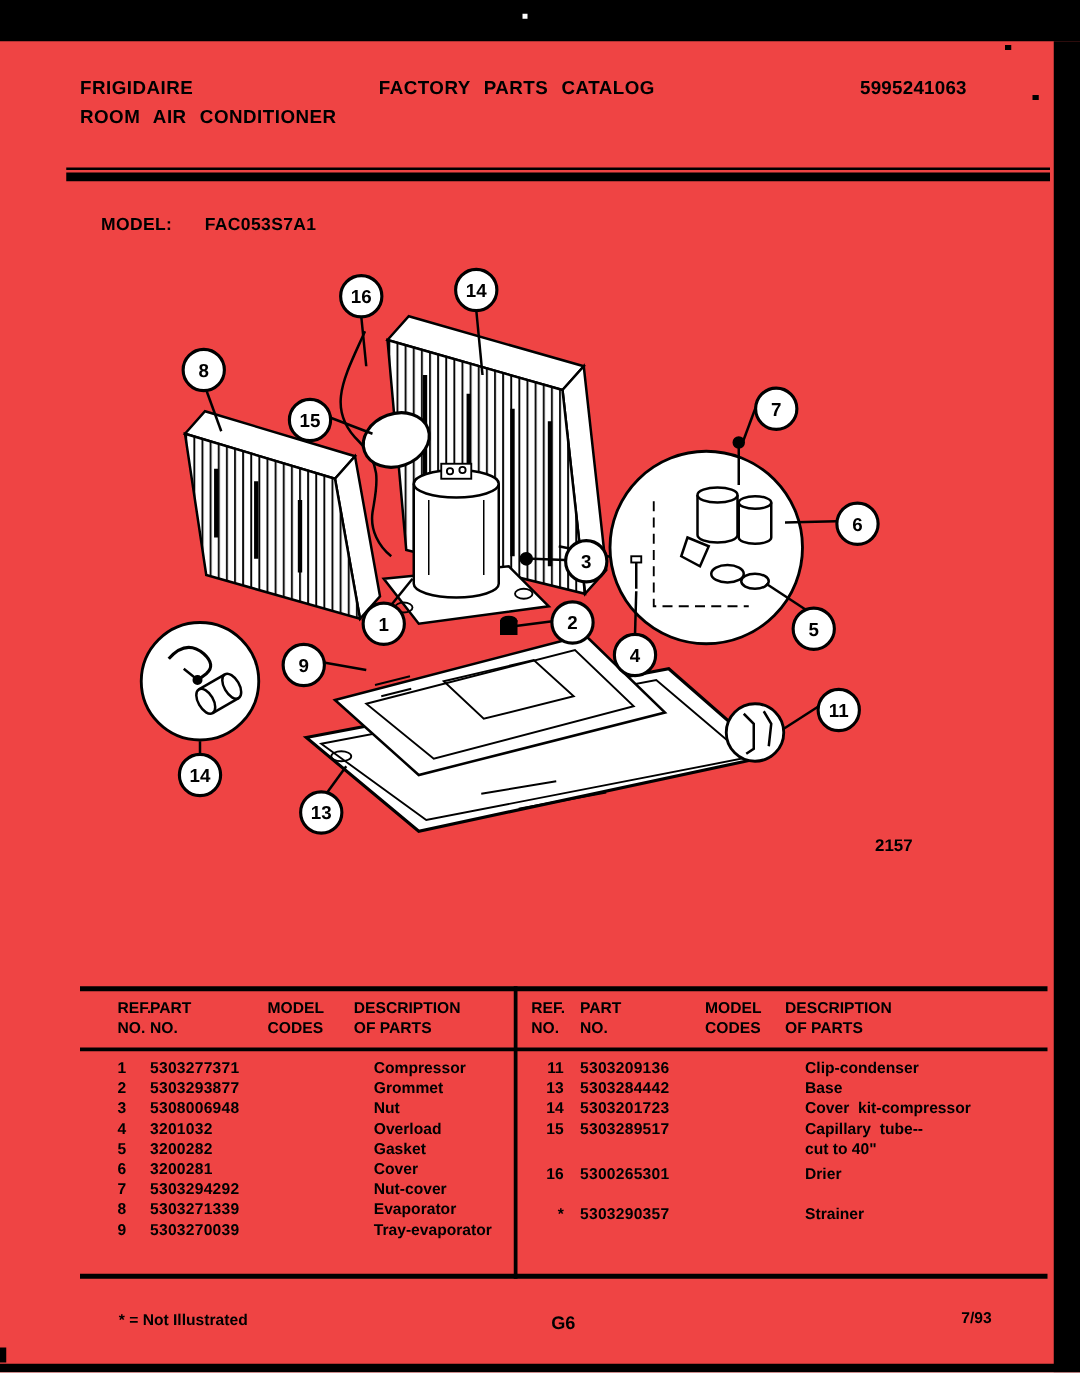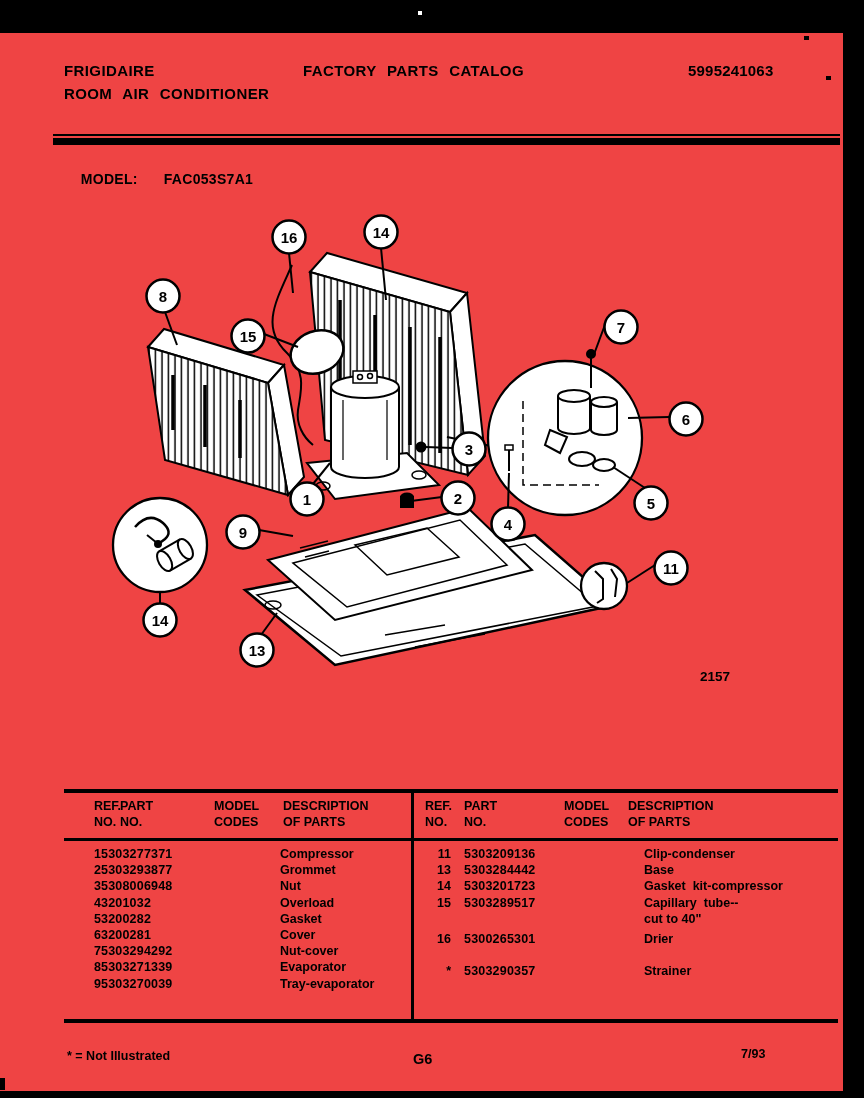--- a/index.html
+++ b/index.html
@@ -18,25 +18,25 @@
   .ptable .rule-mid{position:absolute;left:0;top:49px;width:100%;height:3px;background:#000;}
   .ptable .rule-bot{position:absolute;left:0;top:230px;width:100%;height:4px;background:#000;}
   .ptable .divider{position:absolute;left:347px;top:0;width:3px;height:234px;background:#000;}
   .hcell{position:absolute;top:9px;line-height:16px;font-weight:bold;white-space:pre;}
   .rows{position:absolute;top:57px;}
   .rows-left{left:0;width:345px;}
   .rows-right{left:361px;width:410px;}
   .prow{display:flex;height:16.2px;line-height:16.2px;}
   .c-ref{width:37px;text-align:right;}
   .rows-right .c-ref{width:26px;}
-  .c-part{width:99px;letter-spacing:.2px;}
+  .c-part{margin-left:19px;width:99px;letter-spacing:.2px;}
   .rows-right .c-part{margin-left:13px;width:100px;}
   .c-codes{width:64px;}
   .c-desc{flex:1;white-space:pre;margin-left:16px;}
-  .footer{font-size:12.5px;}
+  .footer{font-size:12.5px;margin-left:28px;}
   svg text{font-family:"Liberation Sans",sans-serif;font-weight:bold;}
 </style>
 </head>
 <body>
 
 <div class="page">
 
   <div class="blk" style="left:0;top:0;width:864px;height:33px;"></div>
   <div style="position:absolute;left:418px;top:11px;width:4px;height:4px;background:#fff;"></div>
   <div class="blk" style="left:843px;top:33px;width:21px;height:1065px;"></div>
@@ -334,21 +334,21 @@
           <span class="c-ref">13</span>
           <span class="c-part">5303284442</span>
           <span class="c-codes"></span>
           <span class="c-desc">Base</span>
         </div>
 
         <div class="prow">
           <span class="c-ref">14</span>
           <span class="c-part">5303201723</span>
           <span class="c-codes"></span>
-          <span class="c-desc">Gasket  kit-compressor</span>
+          <span class="c-desc">Cover  kit-compressor</span>
         </div>
 
         <div class="prow">
           <span class="c-ref">15</span>
           <span class="c-part">5303289517</span>
           <span class="c-codes"></span>
           <span class="c-desc">Capillary  tube--</span>
         </div>
 
         <div class="prow">

